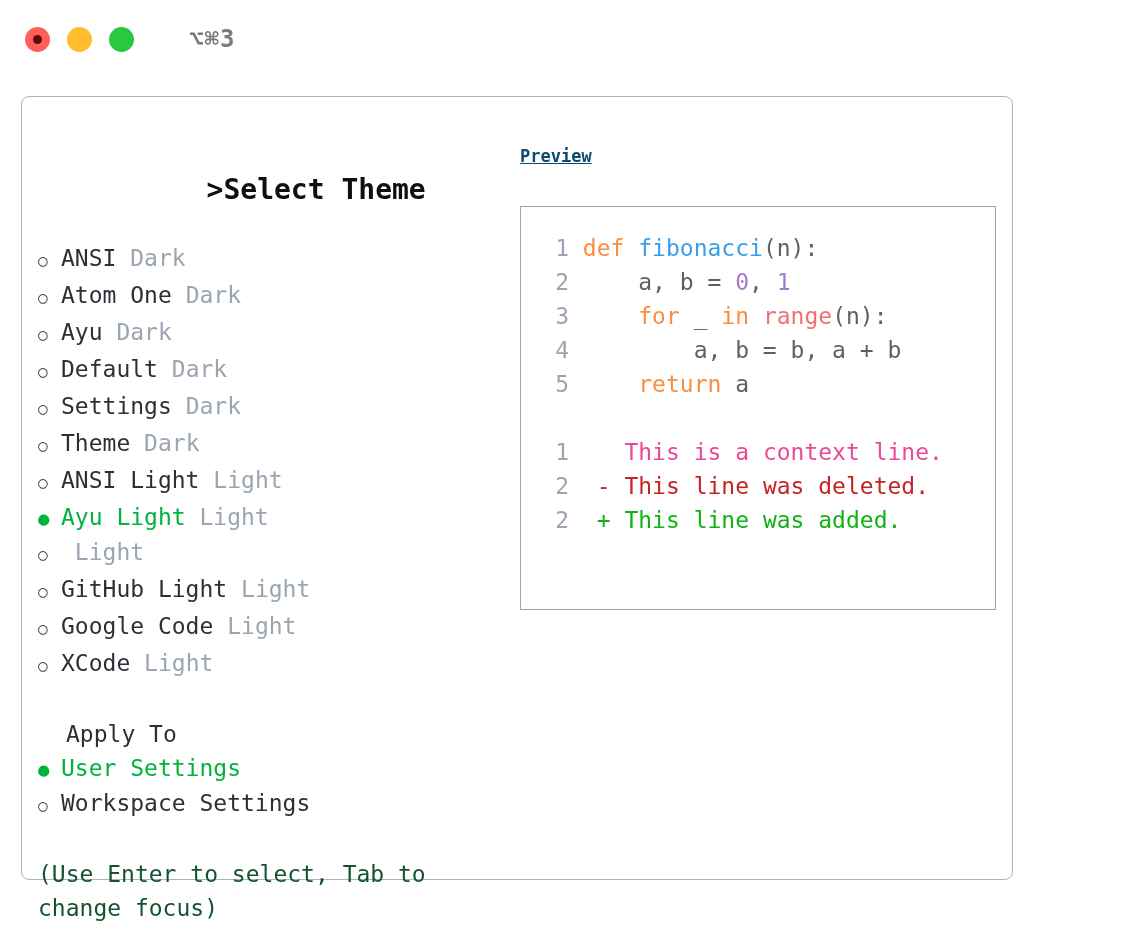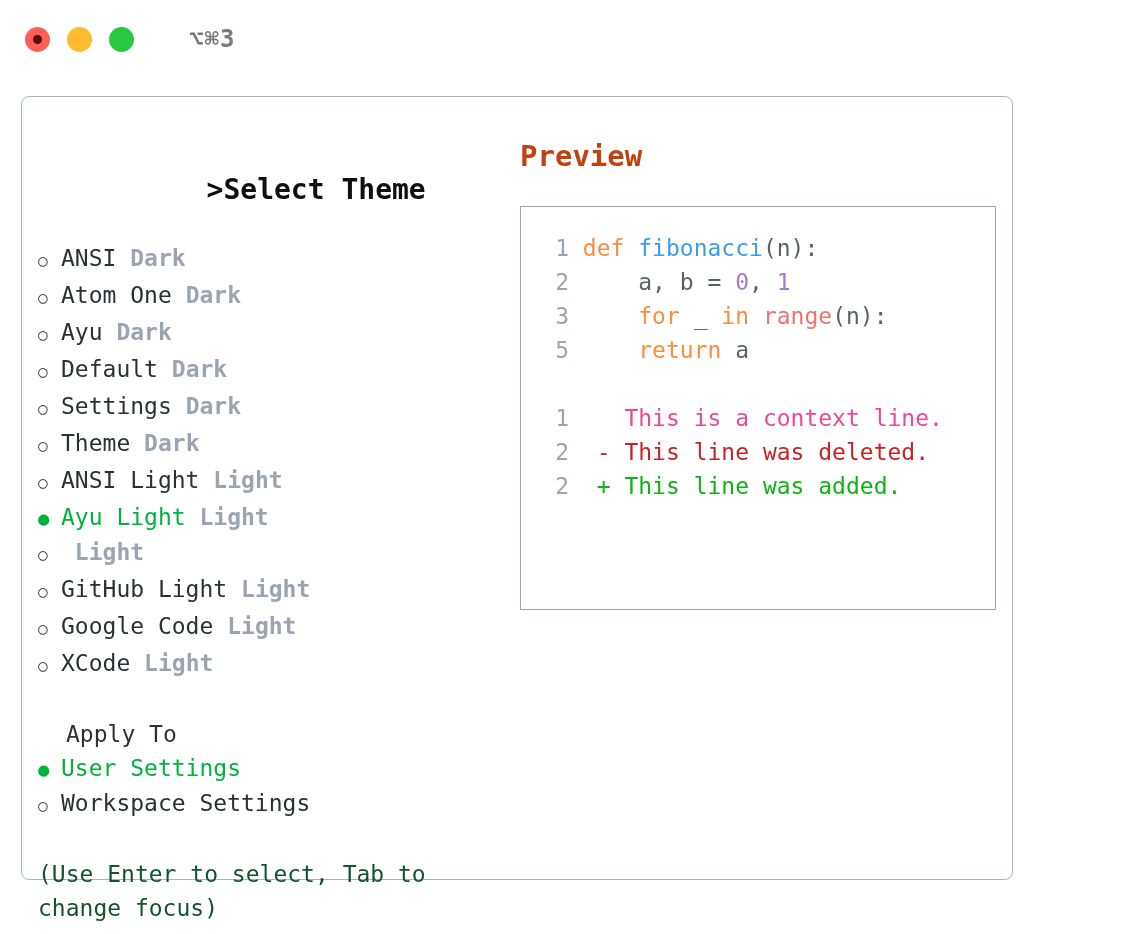--- a/index.html
+++ b/index.html
@@ -107,21 +107,21 @@
     width: 23px;
     flex: 0 0 auto;
     color: #3a3f47;
     font-size: 16px;
     line-height: 34px;
     display: inline-block;
   }
   .marker.on { color: #00b33c; font-size: 19px; }
   .opt-label { color: #2c3036; }
   .opt-row.selected .opt-label { color: #00b33c; }
-  .opt-badge { color: #9aa5b1; font-weight: bold; }
+  .opt-badge { color: #9aa5b1; }
 
   .apply-head {
     font-size: 23px;
     color: #2c3036;
     line-height: 34px;
     padding-left: 28px;
     white-space: pre;
   }
   .spacer-row { height: 34px; }
 
@@ -132,25 +132,26 @@
     width: 410px;
     word-spacing: 0;
   }
 
   
   .right-col {
     margin-left: 22px;
     flex: 1 1 auto;
   }
   .preview-head {
-    font-size: 29px;
+    font-size: 17px;
     font-weight: bold;
-    color: #c2410c;
-    line-height: 34px;
-    white-space: pre;
+    color: #0c4a6e;
+    line-height: 34px;
+    white-space: pre;
+    text-decoration: underline;
   }
   .preview-box {
     margin-top: 33px;
     width: 476px;
     height: 404px;
     box-sizing: border-box;
     border: 1px solid #9aa5b1;
     background: #ffffff;
     padding: 24px 0 0 18px;
   }
@@ -229,20 +230,21 @@
         <div class="hint">(Use Enter to select, Tab to change focus)</div>
       </div>
 
       <div class="right-col">
         <div class="preview-head">Preview</div>
         <div class="preview-box">
           <div id="preview-code">
               <div class="code-line"><span class="ln">1</span><span> </span><span class="kw">def </span><span class="fn">fibonacci</span><span class="pl">(n):</span></div>
               <div class="code-line"><span class="ln">2</span><span> </span><span class="pl">    a, b = </span><span class="num">0</span><span class="pl">, </span><span class="num">1</span></div>
               <div class="code-line"><span class="ln">3</span><span> </span><span class="pl">    </span><span class="kw">for</span><span class="pl"> _ </span><span class="kw">in</span><span class="pl"> </span><span class="bif">range</span><span class="pl">(n):</span></div>
+              <div class="code-line"><span class="ln">4</span><span> </span><span class="pl">        a, b = b, a + b</span></div>
               <div class="code-line"><span class="ln">5</span><span> </span><span class="pl">    </span><span class="kw">return</span><span class="pl"> a</span></div>
             </div>
           <div class="gap"></div>
           <div id="preview-diff">
               <div class="code-line"><span class="ln">1</span><span>  </span><span class="ctx"> </span><span class="ctx"> This is a context line.</span></div>
               <div class="code-line"><span class="ln">2</span><span>  </span><span class="del">-</span><span class="del"> This line was deleted.</span></div>
               <div class="code-line"><span class="ln">2</span><span>  </span><span class="add">+</span><span class="add"> This line was added.</span></div>
             </div>
         </div>
       </div>

